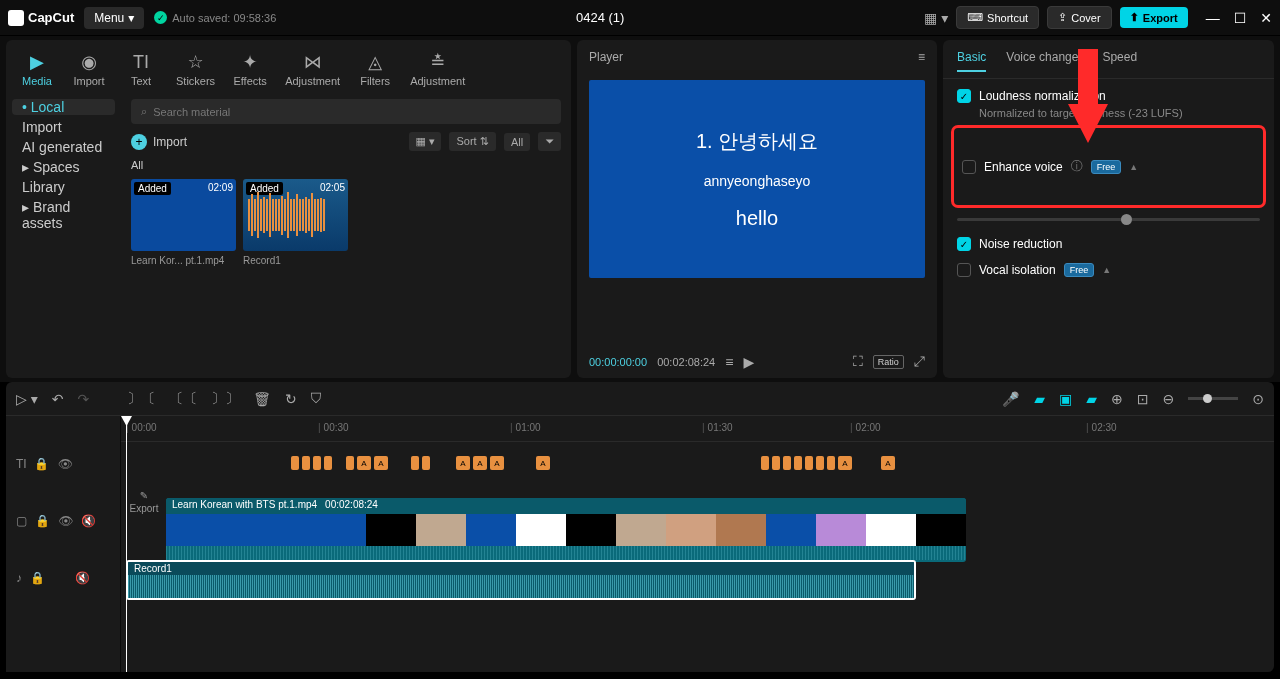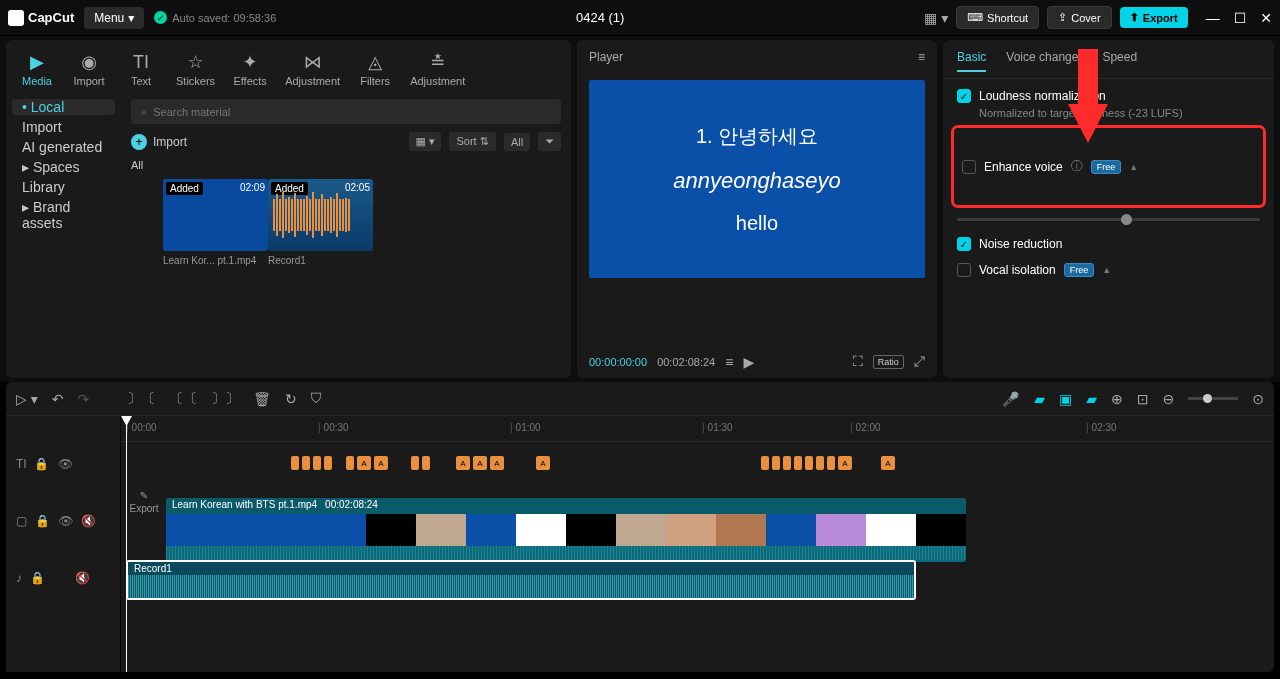--- a/index.html
+++ b/index.html
@@ -38,37 +38,37 @@
 .side-item { padding: 0 10px; border-radius: 4px; font-size: 14px; color: #ccc; cursor: pointer; }
 .side-item.active { background: #2a2a2a; color: #4dd0e1; }
 .left-content { flex: 1; padding: 8px 10px; display: flex; flex-direction: column; gap: 8px; }
 .search-bar { background: #2a2a2a; border-radius: 4px; padding: 6px 10px; display: flex; align-items: center; gap: 6px; color: #777; font-size: 11px; }
 .import-row { display: flex; align-items: center; justify-content: space-between; }
 .import-btn { display: flex; align-items: center; gap: 6px; color: #ccc; font-size: 12px; cursor: pointer; }
 .import-plus { width: 16px; height: 16px; background: #4dd0e1; border-radius: 50%; color: #000; display: inline-flex; align-items: center; justify-content: center; font-size: 12px; }
 .view-controls { display: flex; gap: 8px; align-items: center; color: #aaa; font-size: 11px; }
 .view-ctrl { background: #2a2a2a; padding: 3px 7px; border-radius: 3px; cursor: pointer; }
 .all-label { font-size: 11px; color: #ccc; }
-.media-grid { display: flex; gap: 0; flex-wrap: wrap; margin-left: 32px; }
+.media-grid { display: flex; gap: 7px; flex-wrap: wrap; }
 .media-card { width: 105px; }
 .media-thumb { width: 105px; height: 72px; background: #0a4a9e; border-radius: 3px; position: relative; overflow: hidden; }
 .media-thumb.audio { background: linear-gradient(to bottom, #1a5a8a 0%, #0a3a6a 100%); }
 .media-badge { position: absolute; top: 3px; left: 3px; background: #000; color: #fff; font-size: 10px; padding: 1px 4px; border-radius: 2px; }
 .media-time { position: absolute; top: 3px; right: 3px; color: #fff; font-size: 10px; }
 .media-name { font-size: 10px; color: #999; margin-top: 4px; white-space: nowrap; overflow: hidden; text-overflow: ellipsis; }
 .audio-wave { position: absolute; top: 10px; left: 5px; right: 5px; bottom: 10px; display: flex; align-items: center; gap: 1px; }
 .audio-wave span { width: 2px; background: #e89040; height: 60%; }
 
 
 .player-head { padding: 10px 12px; display: flex; justify-content: space-between; align-items: center; color: #aaa; font-size: 12px; }
 .player-menu { cursor: pointer; }
 .video-area { flex: 1; padding: 6px 12px; }
 .video-frame { width: 100%; height: 198px; background: #0a4fa8; border-radius: 2px; display: flex; flex-direction: column; align-items: center; justify-content: center; gap: 18px; color: #fff; }
 .vf-line1 { font-size: 20px; font-weight: 500; }
-.vf-line2 { font-size: 22px; font-weight: 500; font-style: italic; }
+.vf-line2 { font-size: 14px; font-weight: 500; }
 .vf-line3 { font-size: 20px; font-weight: 500; }
 .player-controls { display: flex; align-items: center; gap: 10px; padding: 8px 12px; font-size: 11px; }
 .time-current { color: #4dd0e1; }
 .time-total { color: #aaa; }
 .pc-spacer { flex: 1; }
 .pc-icon { color: #aaa; cursor: pointer; font-size: 14px; }
 .ratio-box { border: 1px solid #666; padding: 1px 4px; font-size: 9px; border-radius: 2px; }
 
 
 .insp-tabs { display: flex; padding: 10px 14px 6px; gap: 20px; font-size: 12px; border-bottom: 1px solid #2a2a2a; }

